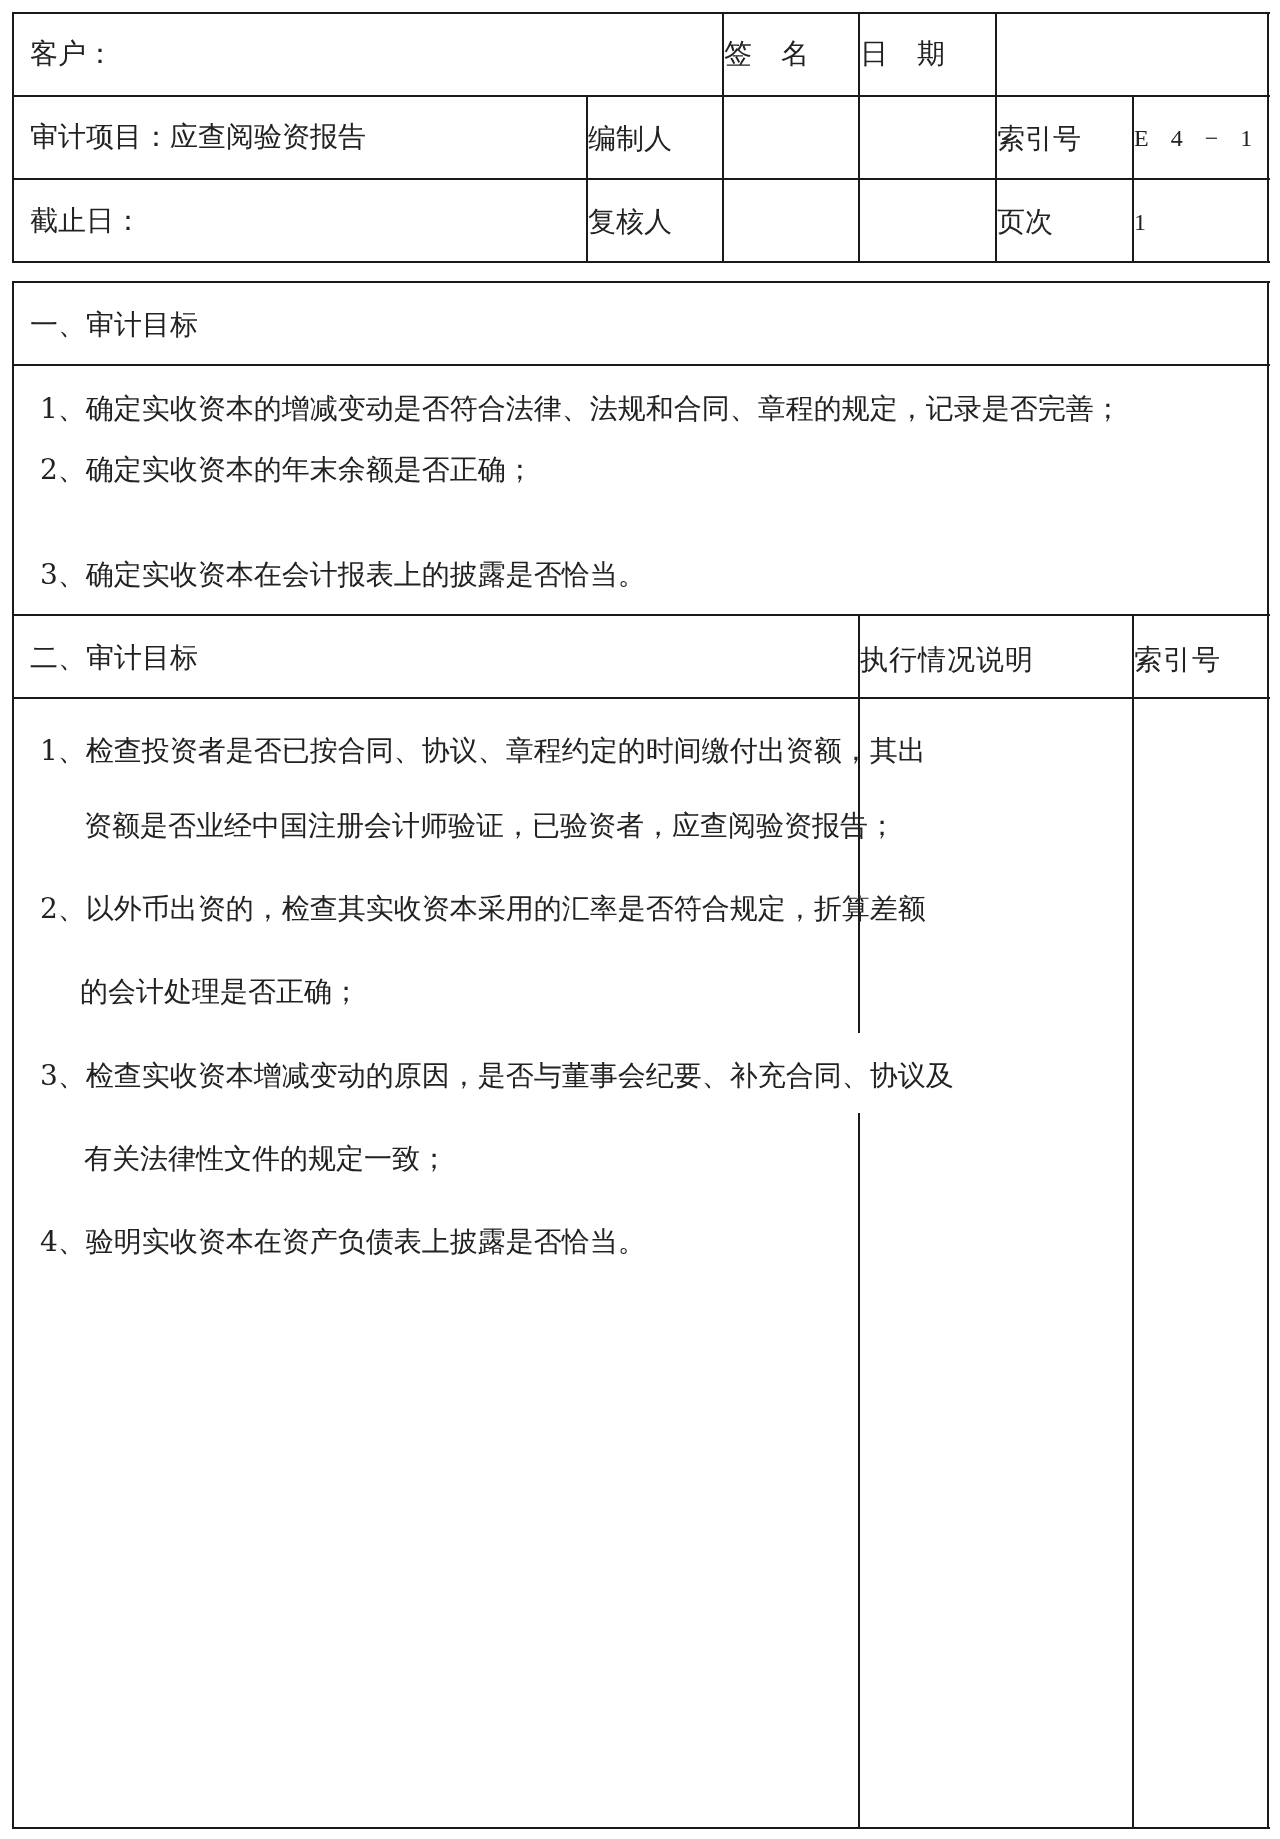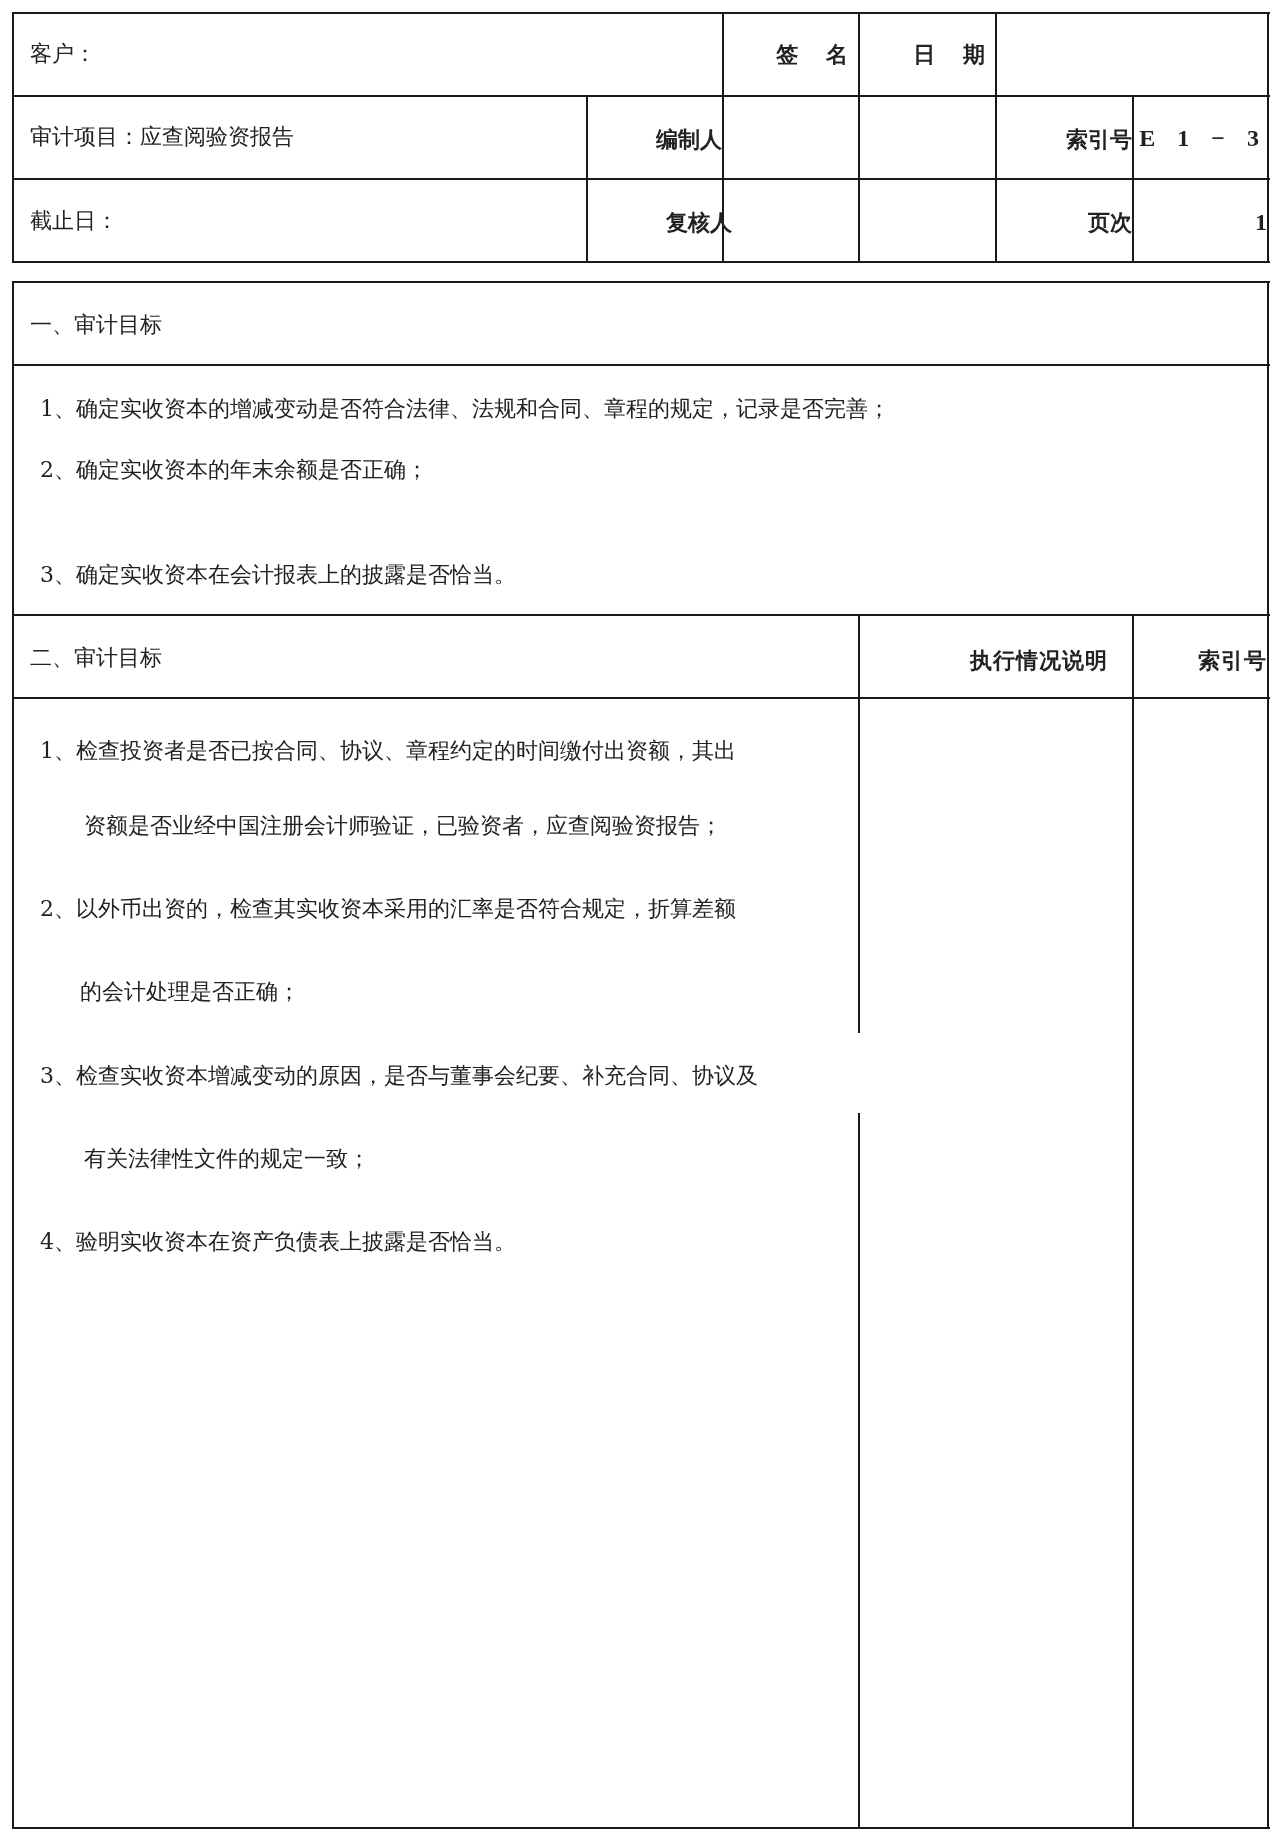--- a/index.html
+++ b/index.html
@@ -1,22 +1,22 @@
 <!DOCTYPE html>
 <html><head>
 <meta charset="utf-8">
 <style>
   html, body { margin: 0; padding: 0; background: #ffffff; }
   body { width: 1280px; height: 1839px; position: relative; overflow: hidden;
          font-family: "DejaVu Serif", "Liberation Serif", serif; color: #222; }
   .abs { position: absolute; box-sizing: border-box; }
   .hl { position: absolute; height: 2px; background: #1a1a1a; }
   .vl { position: absolute; width: 2px; background: #1a1a1a; }
-  .txt { position: absolute; font-size: 22px; line-height: 28px; white-space: nowrap; color: #222; }
-  .ctr { text-align: right; font-weight: bold; }
+  .txt { position: absolute; font-size: 28px; line-height: 28px; white-space: nowrap; color: #222; }
+  .ctr { text-align: left; }
   .spaced { letter-spacing: 10px; }
   .code { letter-spacing: 8px; font-family: "Liberation Serif", "DejaVu Serif", serif; font-size: 24px; }
 </style>
 </head>
 <body>
 
 <div>
 
   <div class="hl" style="left:12px; top:12px; width:1258px;"></div>
   <div class="hl" style="left:12px; top:95px; width:1258px;"></div>
@@ -34,21 +34,21 @@
   <span class="txt" style="left:30px; top:40px;">客户：</span>
   <span class="txt ctr spaced" style="left:724px; top:40px; width:134px;">签 名</span>
   <span class="txt ctr spaced" style="left:860px; top:40px; width:135px;">日 期</span>
   <div class="abs" style="left:997px; top:14px; width:270px; height:81px;"></div>
 
   <span class="txt" style="left:30px; top:123px;">审计项目：应查阅验资报告</span>
   <span class="txt ctr" style="left:588px; top:125px; width:134px;">编制人</span>
   <div class="abs" style="left:724px; top:97px; width:134px; height:81px;"></div>
   <div class="abs" style="left:860px; top:97px; width:135px; height:81px;"></div>
   <span class="txt ctr" style="left:997px; top:125px; width:135px;">索引号</span>
-  <span class="txt ctr code" style="left:1134px; top:124px; width:133px;">E 1 − 3</span>
+  <span class="txt ctr code" style="left:1134px; top:124px; width:133px;">E 4 − 1</span>
 
   <span class="txt" style="left:30px; top:207px;font-family:Liberation Serif, serif;">截止日：</span>
   <span class="txt ctr" style="left:588px; top:208px; width:144px;">复核人</span>
   <div class="abs" style="left:724px; top:180px; width:134px; height:81px;"></div>
   <div class="abs" style="left:860px; top:180px; width:135px; height:81px;"></div>
   <span class="txt ctr" style="left:997px; top:208px; width:135px;">页次</span>
   <span class="txt ctr" style="left:1134px; top:208px; width:133px; font-family:'Liberation Serif',serif; font-size:24px;">1</span>
 </div>
 
 <div>

